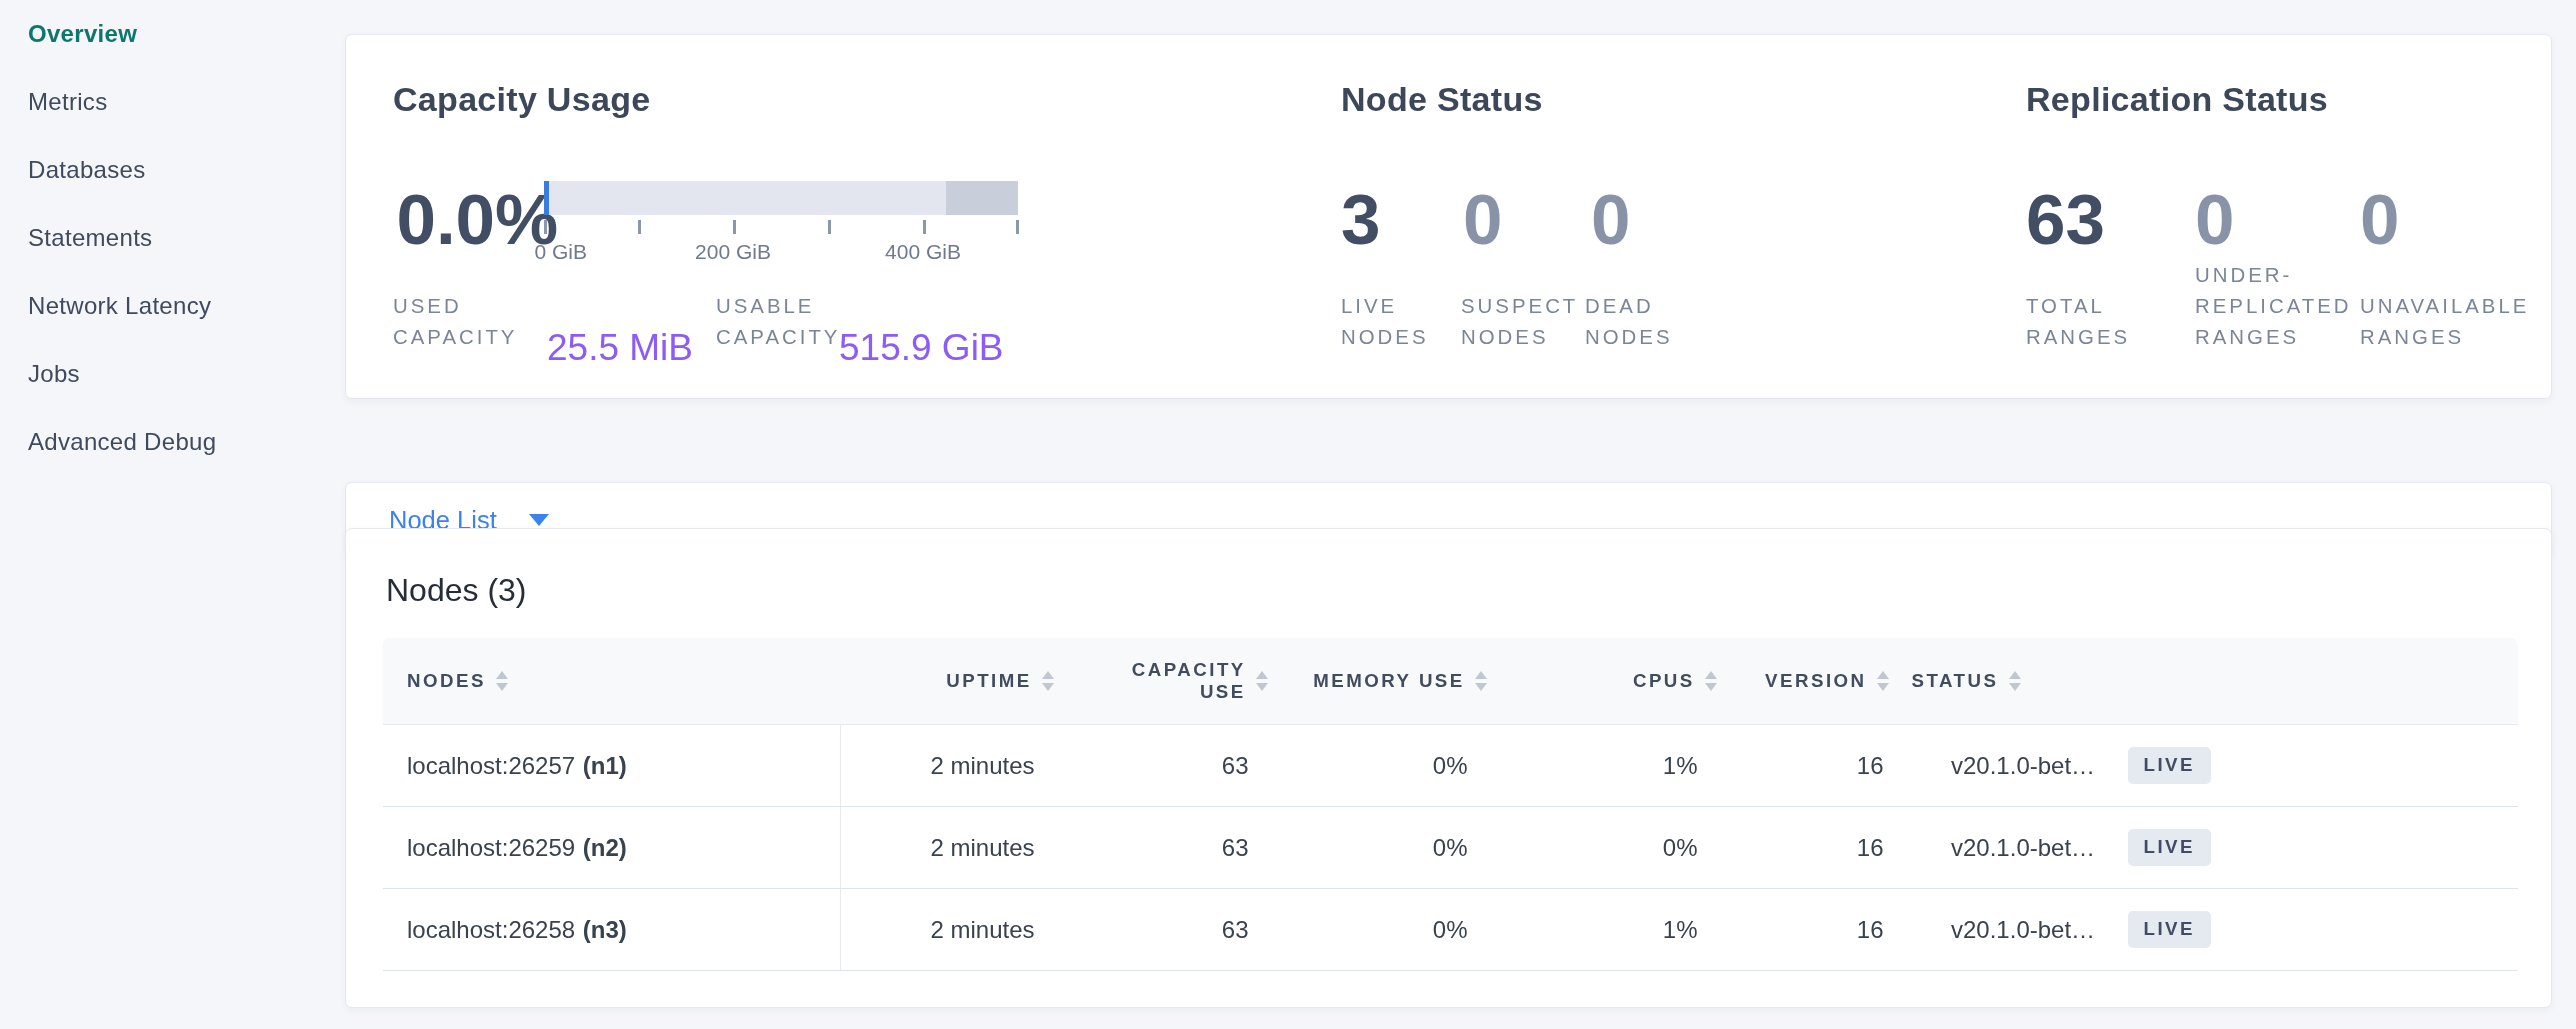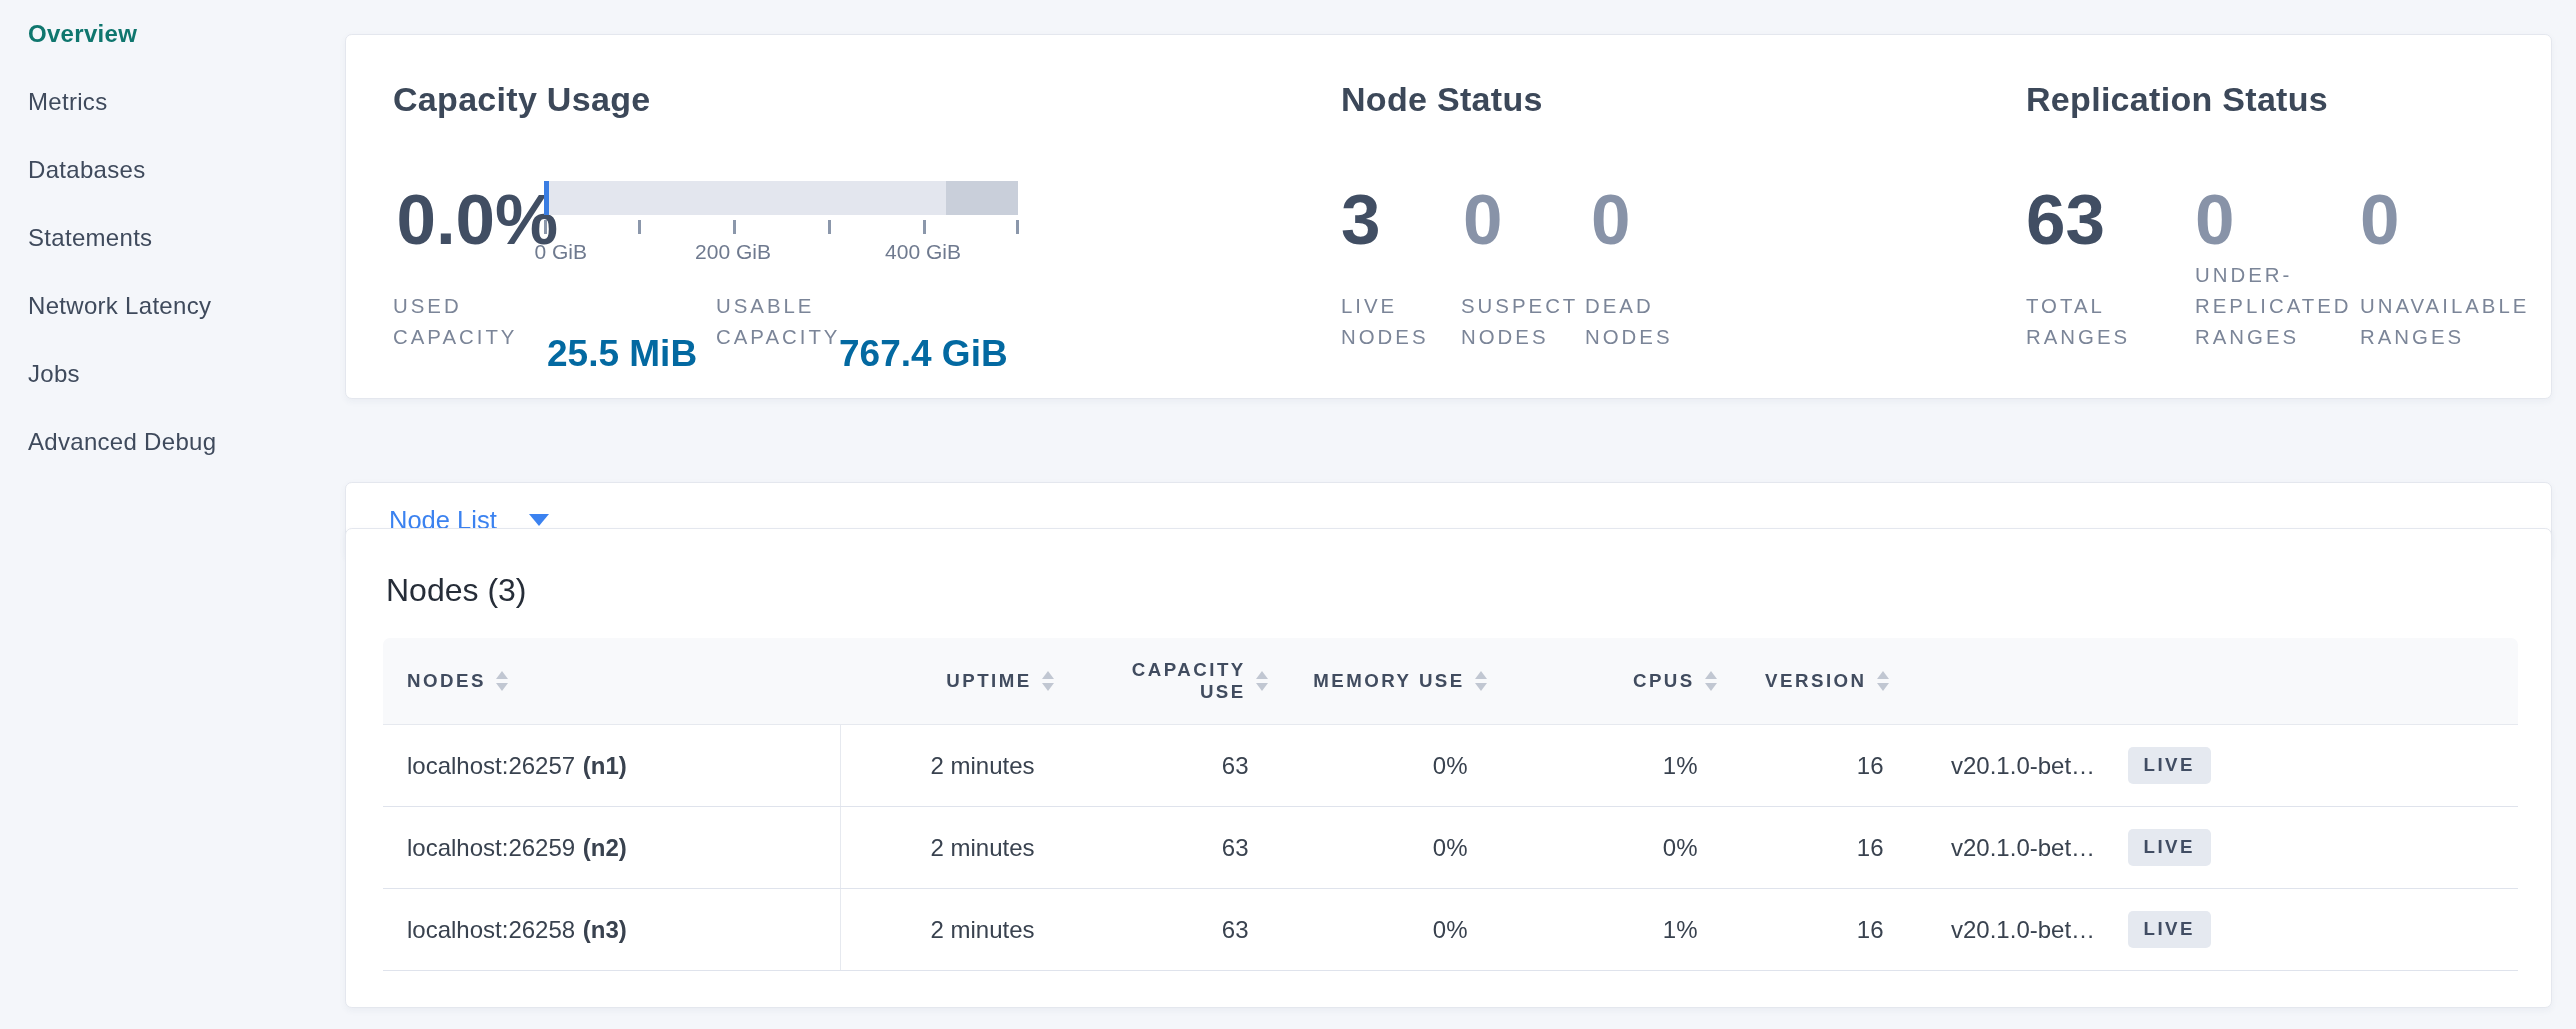--- a/index.html
+++ b/index.html
@@ -43,22 +43,22 @@
     position:absolute; top:149px; font-size:71px; line-height:71px;
     font-weight:600; color:#414e63;
   }
   .big-num.dim { color:#8893a8; }
   .stat-label {
     position:absolute; bottom:45px;
     font-size:20.4px; line-height:31px; letter-spacing:3px;
     color:#7b8598; white-space:pre-line;
   }
   .stat-value {
-    position:absolute; bottom:26px;
-    font-size:37px; line-height:37px; font-weight:700; color:#0369a1;
+    position:absolute; bottom:32px;
+    font-size:37px; line-height:37px; font-weight:400; color:#8b5cf6;
   }
 
   
   .gauge { position:absolute; left:151px; top:146px; width:474px; height:34px; background:#e3e6ee; }
   .gauge-used  { position:absolute; left:0; top:0; width:5.1px;  height:34px; background:#3a7de2; }
   .gauge-other { position:absolute; right:0; top:0; width:72px; height:34px; background:#c9cfda; }
   .gtick { position:absolute; top:39px; width:2.5px; height:14.4px; background:#8b97ab; }
   .gtick-label {
     position:absolute; top:59px; transform:translateX(-50%);
     font-size:21px; color:#6f7a8f; white-space:nowrap;
@@ -151,21 +151,21 @@
         <span class="gtick-label" style="left:1.7px;margin-left:15px;">0 GiB</span>
         <span class="gtick-label" style="left:189px;">200 GiB</span>
         <span class="gtick-label" style="left:379px;">400 GiB</span>
       </div>
 
       <div class="stat-label" style="left:0px;">USED
 CAPACITY</div>
       <div class="stat-value" style="left:154px;">25.5 MiB</div>
       <div class="stat-label" style="left:323px;">USABLE
 CAPACITY</div>
-      <div class="stat-value" style="left:446px;">767.4 GiB</div>
+      <div class="stat-value" style="left:446px;">515.9 GiB</div>
     </div>
 
     <div class="summary-section sec-nodes">
       <h2 class="section-title">Node Status</h2>
       <div class="big-num" style="left:0px;">3</div>
       <div class="big-num dim" style="left:122px;">0</div>
       <div class="big-num dim" style="left:250px;">0</div>
       <div class="stat-label" style="left:0px;">LIVE
 NODES</div>
       <div class="stat-label" style="left:120px;">SUSPECT
@@ -235,20 +235,27 @@
               <span class="s-dn"></span>
             </span>
           </div>
         <div class="th c7">
             <span class="lbl">VERSION</span>
             <span class="sort">
               <span class="s-up"></span>
               <span class="s-dn"></span>
             </span>
           </div>
+        <div class="th c8">
+            <span class="lbl">STATUS</span>
+            <span class="sort">
+              <span class="s-up"></span>
+              <span class="s-dn"></span>
+            </span>
+          </div>
       </div>
 
       <div class="trow">
         <div class="td c1">
             <span>localhost:26257</span>
             <span class="node-id">(n1)</span>
           </div>
         <div class="td right">2 minutes</div>
         <div class="td right">63</div>
         <div class="td right">0%</div>

